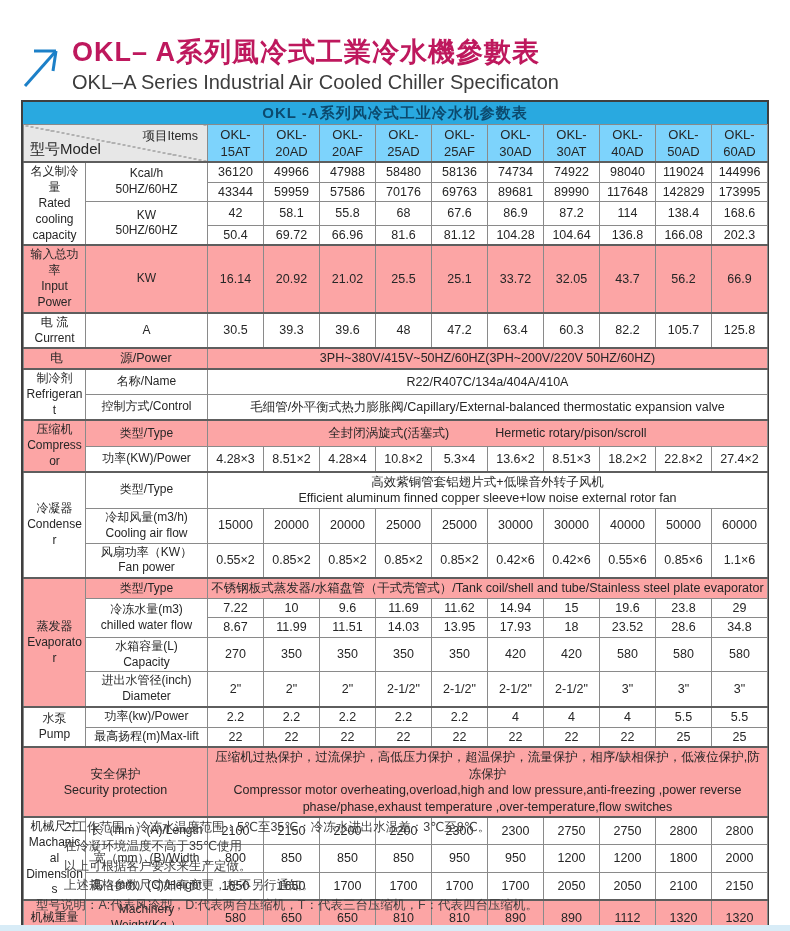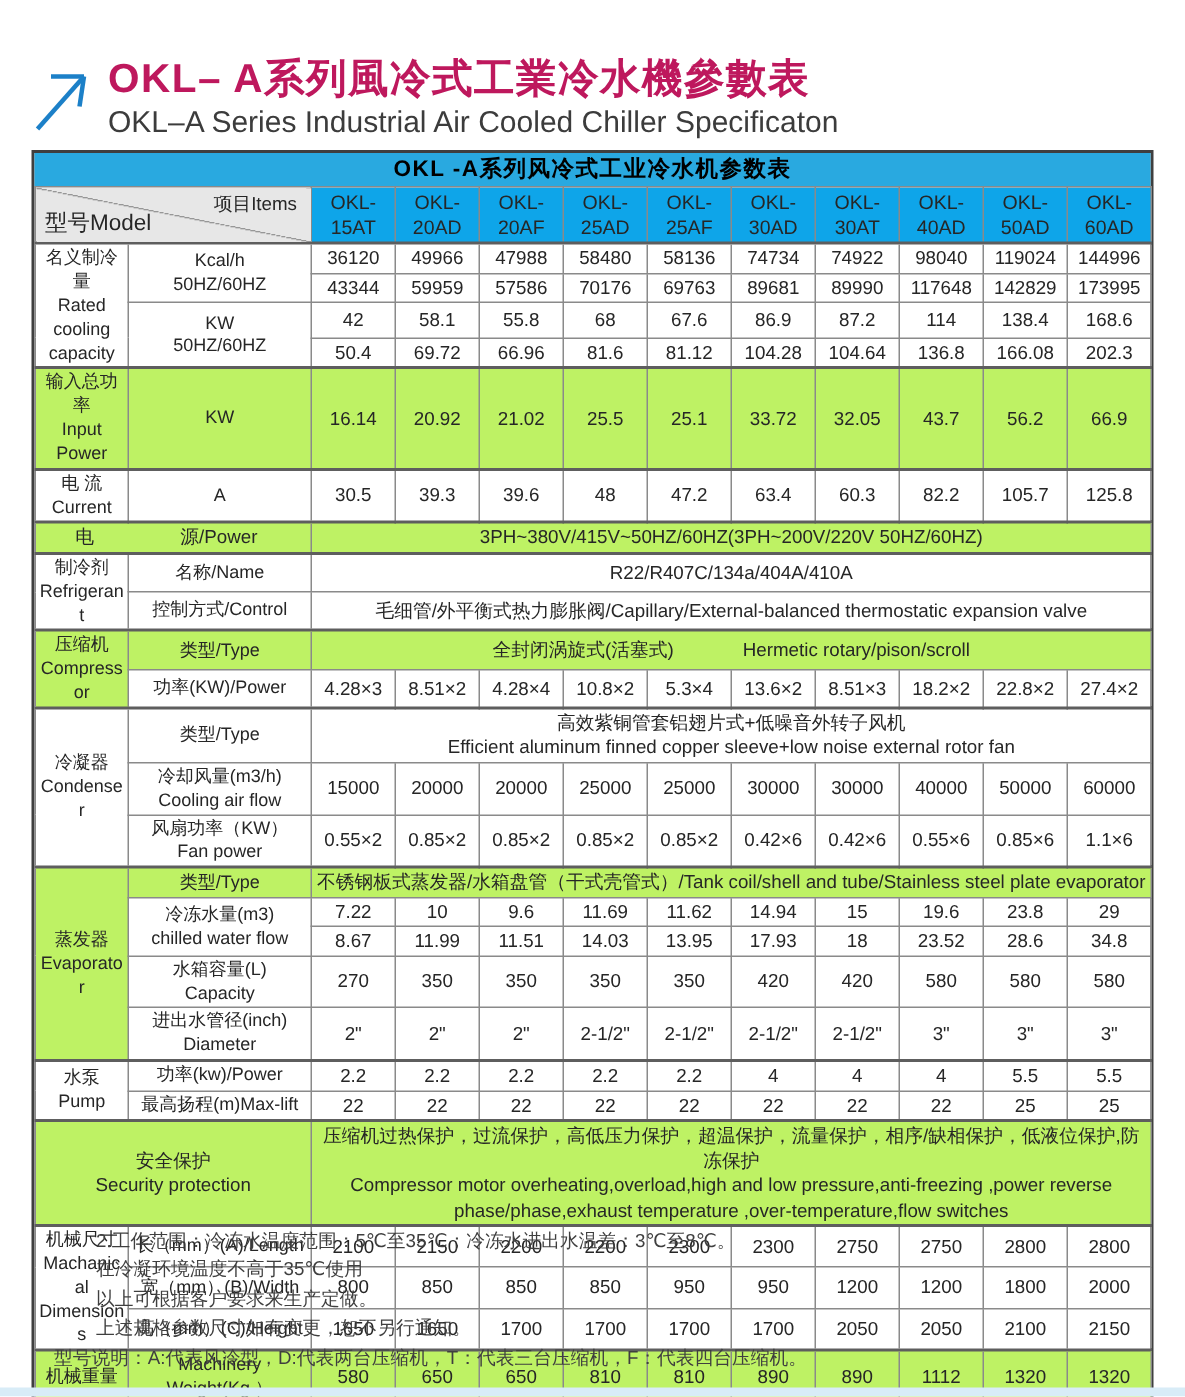--- a/index.html
+++ b/index.html
@@ -9,29 +9,29 @@
   }
   
   .title-block{position:absolute;top:38px;left:18px;width:754px;}
   .title-row{display:flex;align-items:flex-start;}
   .arrow-wrap{width:50px;height:52px;flex:0 0 50px;}
   .title-texts{margin-left:4px;}
   .title-cn{font-size:27px;font-weight:bold;color:#be185d;letter-spacing:1px;line-height:1.1;}
   .title-en{font-size:20px;color:#3c3c3c;margin-top:3px;}
   
   .spec-wrap{position:absolute;top:100px;left:21px;width:748px;border:2px solid #3f3f3f;box-sizing:border-box;background:#fff;}
-  .banner{background:#29a9e0;color:#000000;font-size:15px;font-weight:bold;text-align:center;height:22px;line-height:22px;letter-spacing:1px;}
+  .banner{background:#29a9e0;color:#0c4a6e;font-size:15px;font-weight:bold;text-align:center;height:22px;line-height:22px;letter-spacing:1px;}
   table.spec{border-collapse:collapse;table-layout:fixed;width:100%;font-size:12.5px;color:#262626;}
   table.spec td,table.spec th{border:1px solid #8a8a8a;text-align:center;vertical-align:middle;padding:1px 2px;line-height:1.32;height:15px;font-weight:normal;word-wrap:break-word;}
   tr.sec td,tr.sec th{border-top:2px solid #5e5e5e;}
-  tr.gray td,tr.gray th{background:#bef264;}
+  tr.gray td,tr.gray th{background:#fca5a5;}
   th.corner{position:relative;background-color:#e7e7e7;background-image:linear-gradient(to top right,rgba(0,0,0,0) 49.6%,#7c7c7c 49.6%,#7c7c7c 50.45%,rgba(0,0,0,0) 50.45%);height:31px;}
   .corner-model{position:absolute;left:6px;bottom:3px;font-size:15px;}
   .corner-items{position:absolute;right:9px;top:3px;font-size:12.5px;}
-  th.model{font-size:13px;background:#0ea5e9;line-height:1.15;padding:2px 4px;}
+  th.model{font-size:13px;background:#7dd3fc;line-height:1.15;padding:2px 4px;}
   td.cat,td.item{font-size:12px;}
   .ln{display:block;}
   td.h24{height:22px;}
   td.h18{height:16px;}
   td.h30{height:30px;}
   .split-label{display:flex;width:100%;}
   .split-label .sl-a{width:34%;text-align:center;}
   .split-label .sl-b{width:66%;text-align:center;}
   .type-gap{display:inline-block;width:46px;}
   

